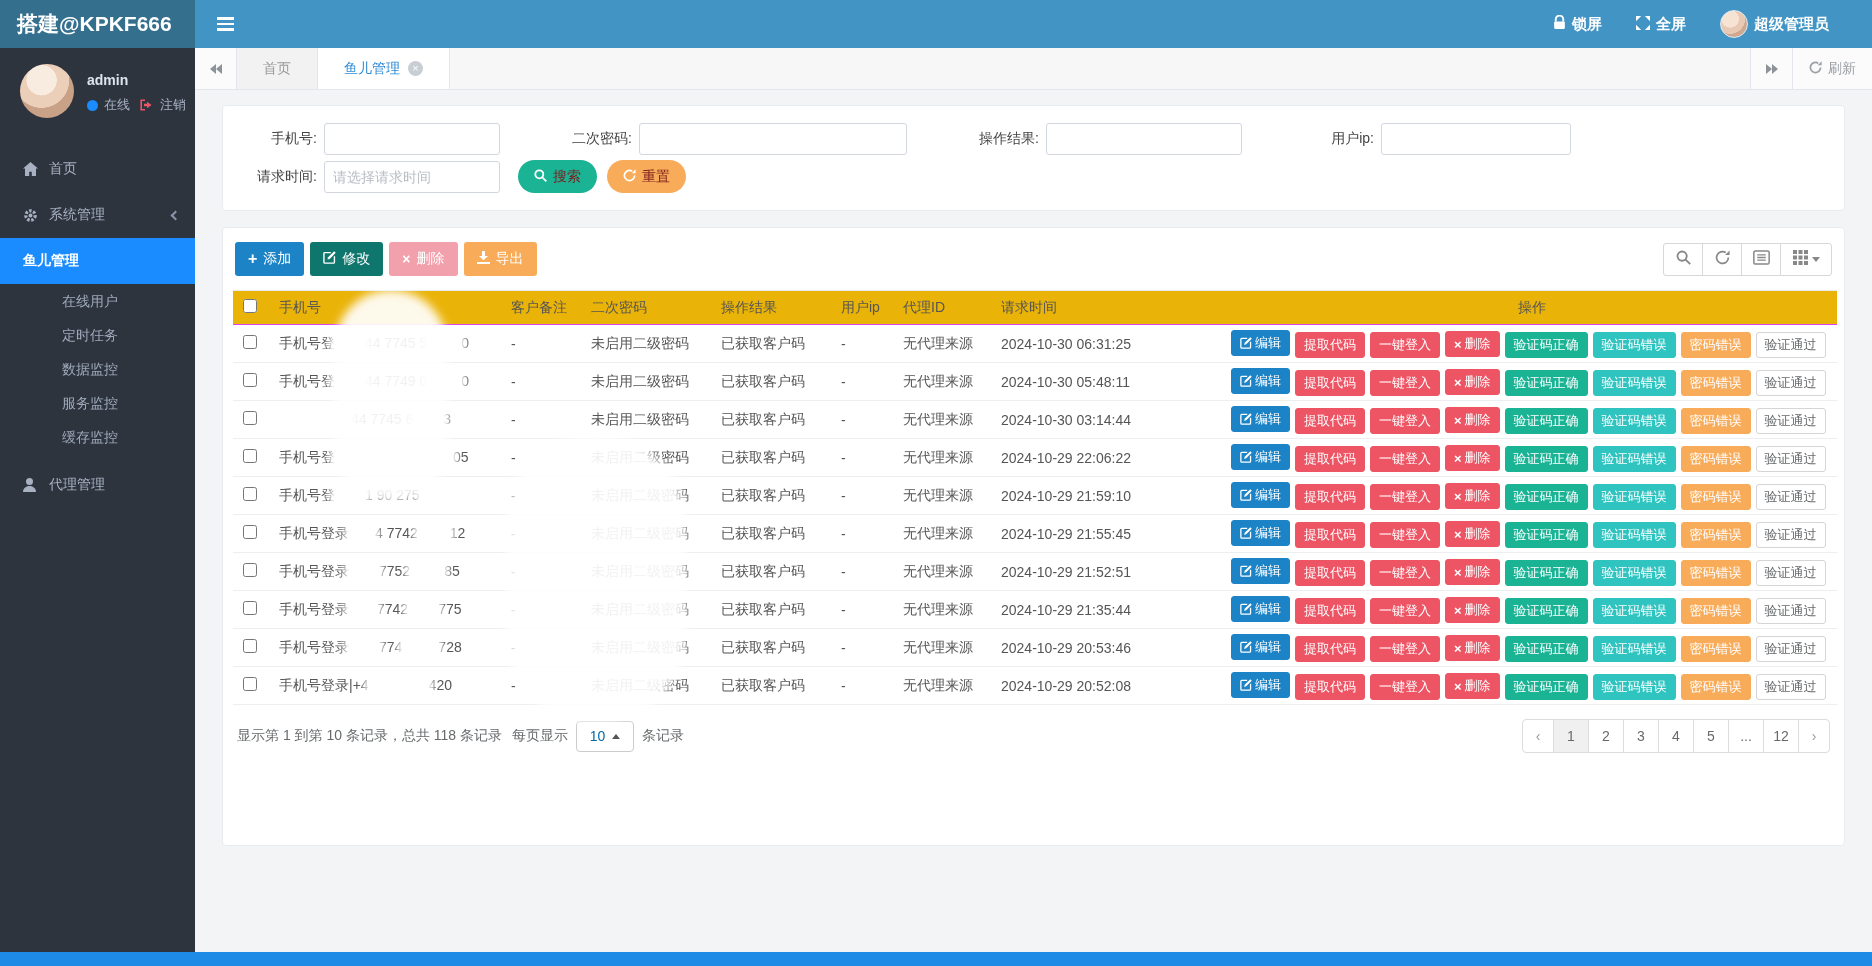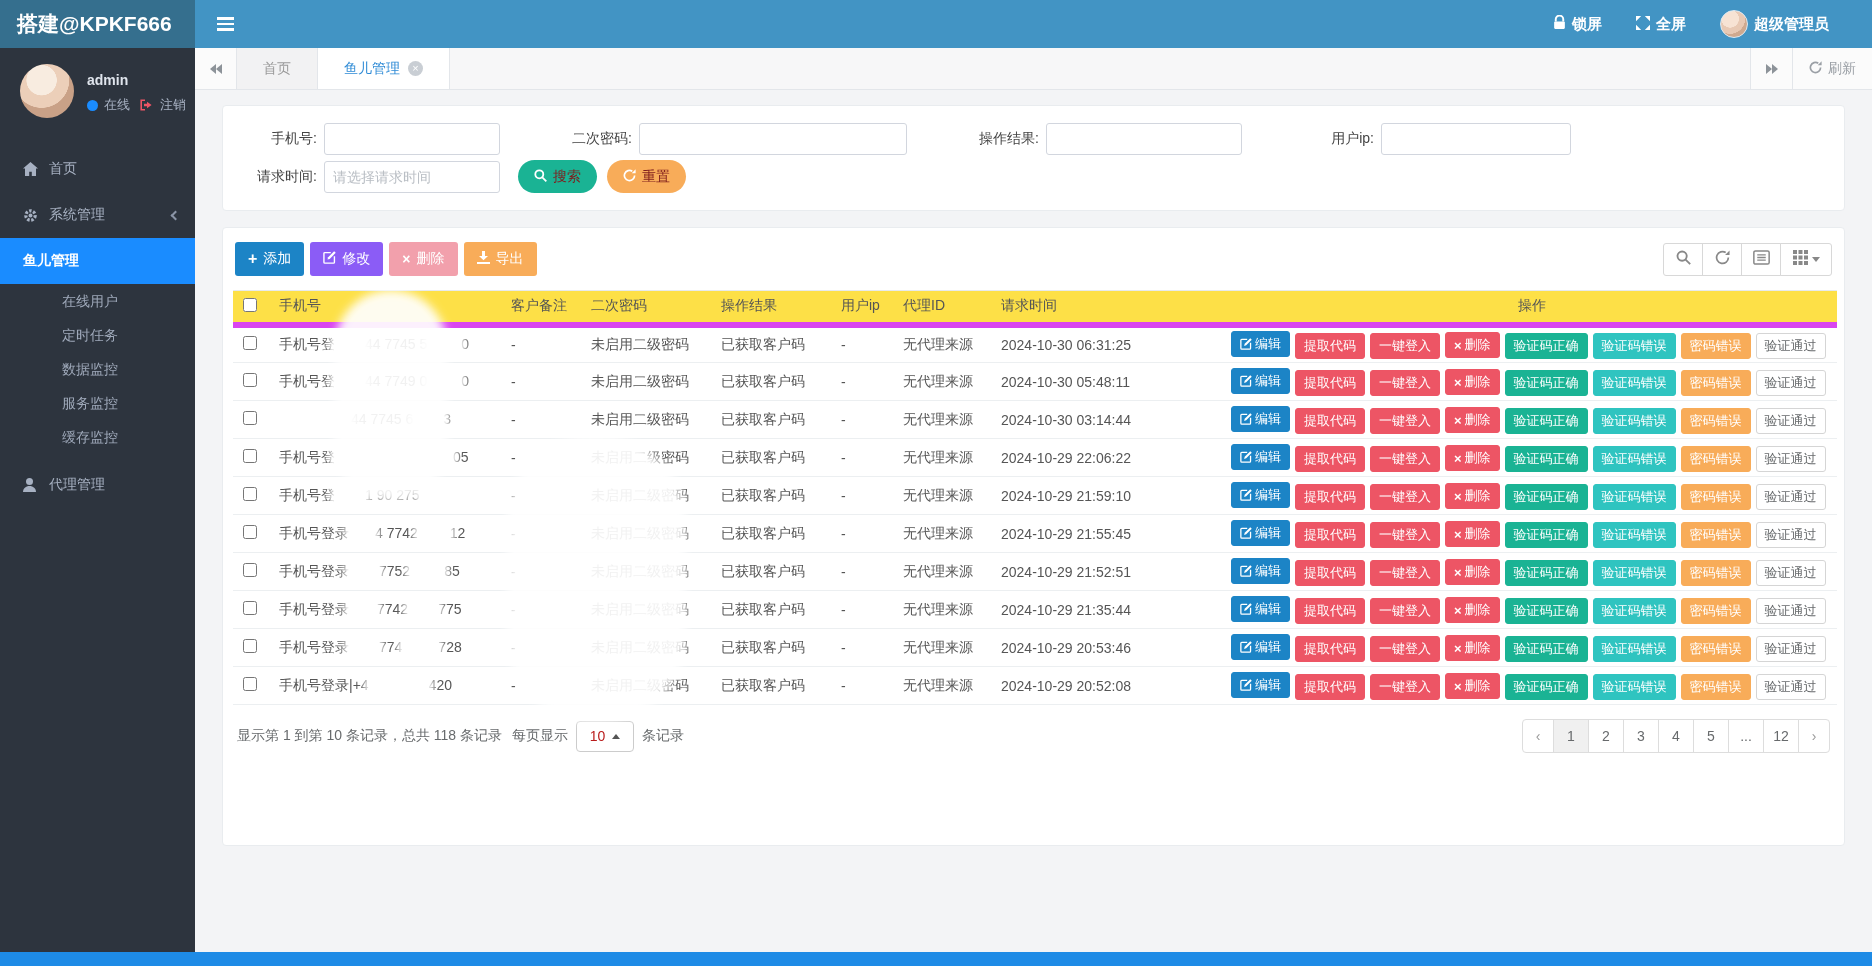--- a/index.html
+++ b/index.html
@@ -66,43 +66,43 @@
   .fin::placeholder { color:#b9bec4; }
   .pill { height:33px; border:none; border-radius:17px; color:#7f1d1d; font-size:14px; padding:0 16px; display:inline-flex; align-items:center; gap:6px; cursor:pointer; font-family:inherit; }
   .pill.search { background:#1ab394; margin-left:18px; }
   .pill.reset { background:#f8ac59; margin-left:10px; }
 
   
   .tcard { position:relative; padding:10px 10px 92px 10px; }
   .toolbar { display:flex; align-items:center; margin:4px 2px 14px 2px; }
   .tbtn { height:34px; border:none; border-radius:3px; color:#fff; font-size:14px; padding:0 13px; margin-right:6px; display:inline-flex; align-items:center; gap:6px; cursor:pointer; font-family:inherit; }
   .tbtn.add { background:#1c84c6; }
-  .tbtn.mod { background:#8b5cf6; }
+  .tbtn.mod { background:#0f766e; }
   .tbtn.del { background:#f2a0ac; }
   .tbtn.exp { background:#f8ac59; }
   .icon-group { margin-left:auto; display:flex; }
   .igbtn { width:40px; height:33px; background:#fff; border:1px solid #d8d8d8; margin-left:-1px; display:inline-flex; align-items:center; justify-content:center; gap:4px; color:#888; cursor:pointer; }
   .igbtn:first-child { border-radius:3px 0 0 3px; margin-left:0; }
   .igbtn:last-child { border-radius:0 3px 3px 0; width:52px; }
   .caret-dn { width:0; height:0; border-left:4px solid transparent; border-right:4px solid transparent; border-top:5px solid #888; display:inline-block; }
 
   table.grid { border-collapse:collapse; width:1604px; table-layout:fixed; font-size:14px; }
-  .grid th { background:#fde047; border-top:1px solid #e7eaec; border-bottom:6px solid #d946ef; height:34px; text-align:left; font-weight:500; color:#555; padding:0 4px; }
+  .grid th { background:#eab308; border-top:1px solid #e7eaec; border-bottom:1px solid #d946ef; height:34px; text-align:left; font-weight:500; color:#555; padding:0 4px; }
   .grid td { border-bottom:1px solid #eceff1; height:38px; padding:0 4px; color:#555; white-space:nowrap; overflow:hidden; }
   .col-cb { width:42px; } .col-phone { width:232px; } .col-note { width:80px; } .col-2pwd { width:130px; }
   .col-res { width:120px; } .col-ip { width:62px; } .col-agent { width:98px; } .col-time { width:230px; } .col-act { width:610px; }
   .grid th.col-act { text-align:center; }
   .grid input[type=checkbox] { width:14px; height:14px; margin-left:6px; }
   .redact { display:inline-block; height:17px; vertical-align:middle; background:#fff; border-radius:7px; box-shadow:0 0 7px 5px rgba(255,255,255,.96); position:relative; z-index:4; }
   .rbtn { height:26px; border-radius:3px; font-size:13px; padding:0 8px; margin-right:5px; display:inline-flex; align-items:center; gap:3px; cursor:pointer; font-family:inherit; }
   .blob { position:absolute; background:#fff; opacity:.92; filter:blur(5px); z-index:5; pointer-events:none; }
 
   
   .pager { display:flex; align-items:center; margin:14px 4px 0 4px; color:#676a6c; }
-  .psel { width:58px; height:31px; border:1px solid #ccc; border-radius:4px; display:inline-flex; align-items:center; justify-content:center; gap:7px; margin:0 8px; cursor:pointer; background:#fff; color:#b91c1c; }
+  .psel { width:58px; height:31px; border:1px solid #ccc; border-radius:4px; display:inline-flex; align-items:center; justify-content:center; gap:7px; margin:0 8px; cursor:pointer; background:#fff; color:#0369a1; }
   .caret-up { width:0; height:0; border-left:4px solid transparent; border-right:4px solid transparent; border-bottom:5px solid #555; display:inline-block; }
   .pages { margin-left:auto; display:flex; }
   .pg { min-width:36px; height:34px; border:1px solid #ddd; margin-left:-1px; background:#fff; display:inline-flex; align-items:center; justify-content:center; color:#676a6c; cursor:pointer; font-size:14px; padding:0 6px; }
   .pg.nav { color:#999; min-width:32px; }
   .pg.active { background:#f0f0f0; }
   .pg:first-child { border-radius:4px 0 0 4px; }
   .pg:last-child { border-radius:0 4px 4px 0; }
 </style>
 </head>
 <body>

